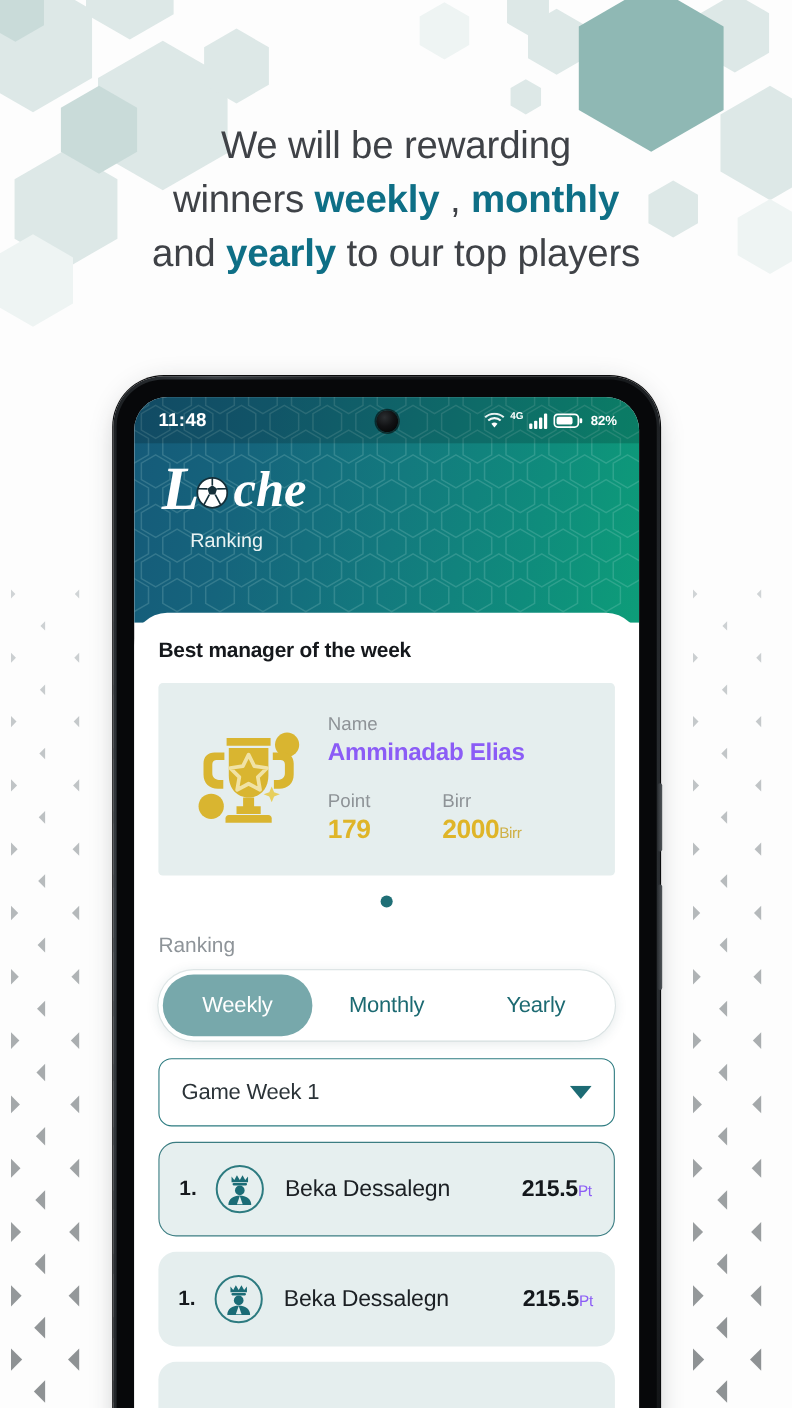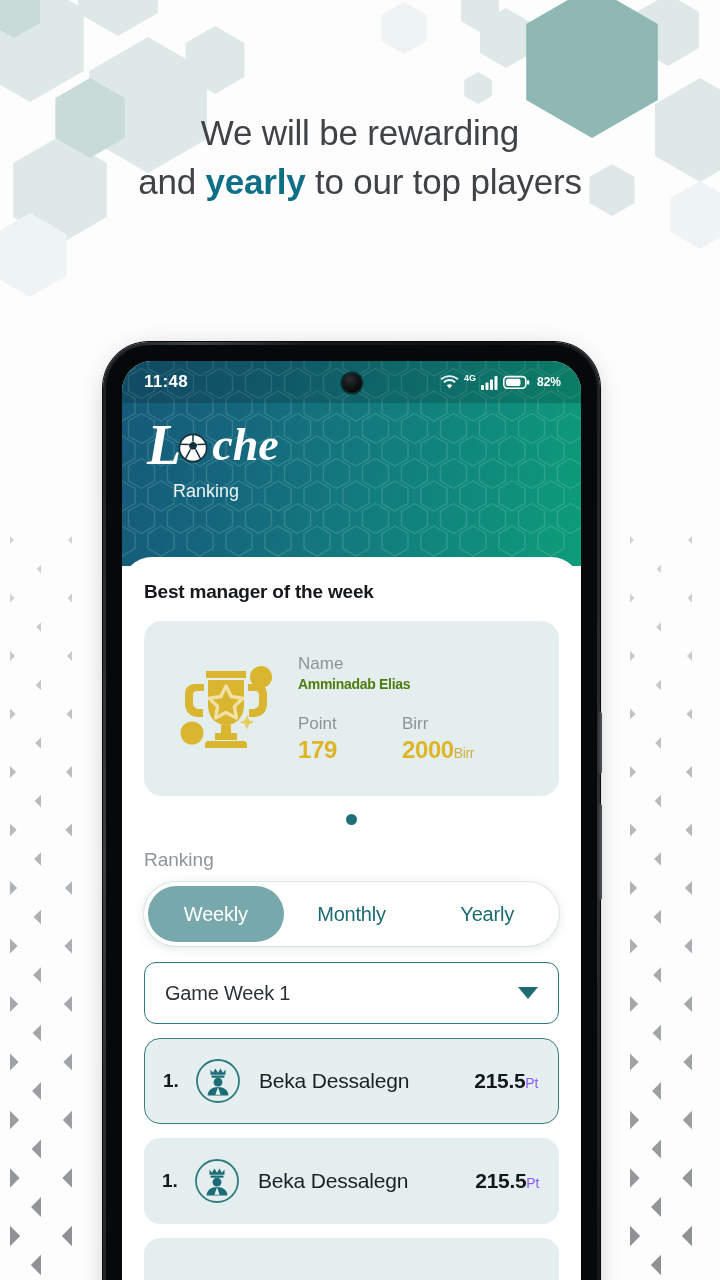--- a/index.html
+++ b/index.html
@@ -158,29 +158,29 @@
   .sec-title {
     font-size: 19px; font-weight: 700; color: #15181c;
     letter-spacing: -.2px;
   }
 
   
   .best-card {
     margin-top: 18px;
     height: 175px;
     background: #e5eeee;
-    border-radius: 18px;
+    border-radius: 4px;
     display: flex; align-items: center;
     padding: 0 16px;
   }
   .trophy-wrap { width: 132px; display: flex; justify-content: center; }
   .bm-info { flex: 1; padding-left: 6px; }
   .lbl { font-size: 17px; color: #8e9397; font-weight: 400; }
   .bm-name {
-    font-size: 14px; font-weight: 700; color: #4d7c0f;
+    font-size: 22px; font-weight: 700; color: #8b5cf6;
     margin-top: 2px; letter-spacing: -.3px;
   }
   .bm-stats { display: flex; margin-top: 22px; }
   .stat { width: 104px; }
   .stat-val {
     margin-top: 2px;
     font-size: 24px; font-weight: 700; color: #dfb528;
     letter-spacing: -.4px;
   }
   .stat-val .unit { font-size: 14px; font-weight: 400; color: #cfb047; }
@@ -398,20 +398,23 @@
         <use xlink:href="#trL" transform="translate(661,1265) scale(10.20)" fill="rgb(142,146,148)"></use>
         <use xlink:href="#trR" transform="translate(723,1265) scale(10.20)" fill="rgb(142,146,148)"></use>
       </g>
   </svg>
 
   <div id="headline">
     <span class="ln">
       <span>We will be rewarding</span>
     </span>
     <span class="ln">
+      <span>winners </span><b>weekly</b><span> , </span><b>monthly</b>
+    </span>
+    <span class="ln">
       <span>and </span><b>yearly</b><span> to our top players</span>
     </span>
   </div>
 
   <div id="phone">
     <div class="phone-shadow"></div>
     <div class="phone-frame"></div>
     <div class="side-btn power"></div>
     <div class="side-btn vol"></div>
 

